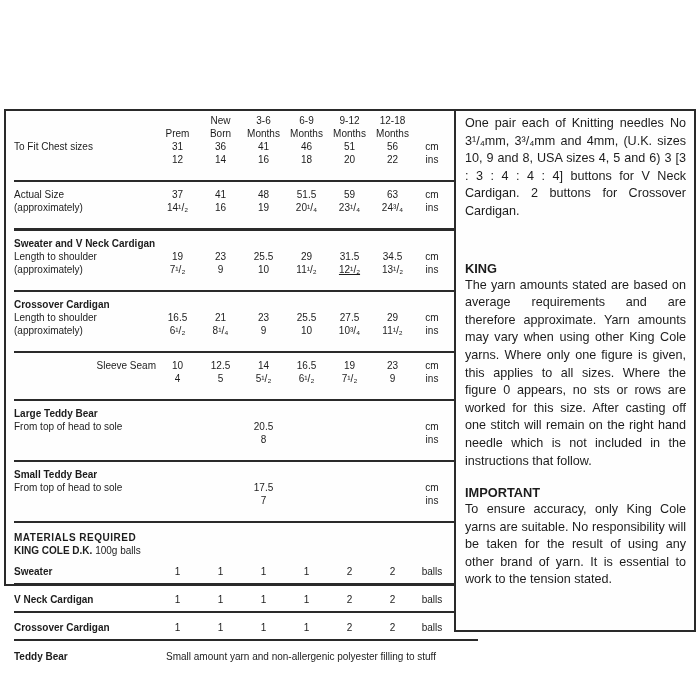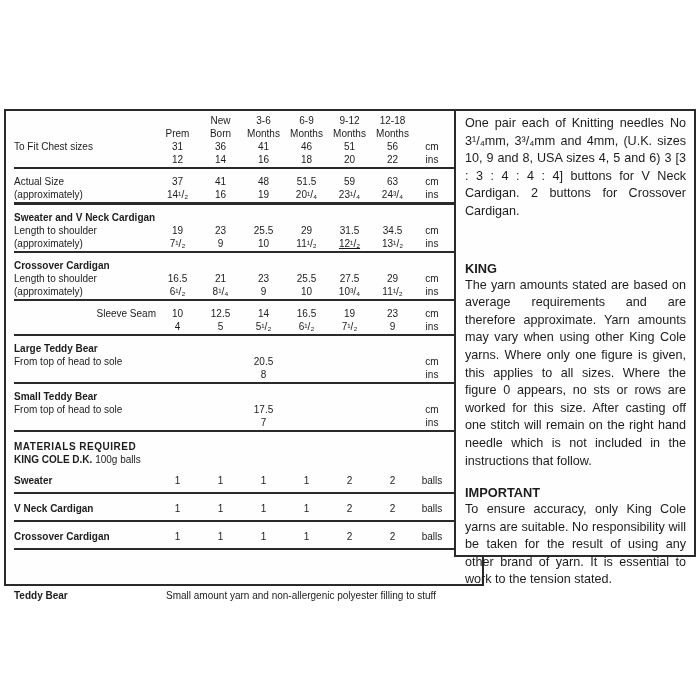--- a/index.html
+++ b/index.html
@@ -7,39 +7,39 @@
     width:700px;height:700px;background:#ffffff;overflow:hidden;
     font-family:"Liberation Sans","DejaVu Sans",sans-serif;
     color:#1c1c1c;
     -webkit-font-smoothing:antialiased;
   }
   .page{position:relative;width:700px;height:700px;background:#ffffff;}
 
   
   .box{position:absolute;box-sizing:border-box;background:#fefefe;border:2px solid #2a2a2a;}
   .box.left{left:4px;top:109px;width:480px;height:477px;padding:3px 4px 0 8px;}
-  .box.right{left:454px;top:109px;width:242px;height:448px;padding:4px 8px 0 9px;}
+  .box.right{left:454px;top:109px;width:242px;height:523px;padding:4px 8px 0 9px;}
 
   .trow{display:grid;grid-template-columns:142px repeat(6,43px) 36px;align-items:baseline;}
   .tcell{font-size:10px;line-height:13px;text-align:center;white-space:nowrap;}
   .tcell.lbl{text-align:left;}
   .b{font-weight:bold;}
   .theading{font-size:10px;line-height:13px;font-weight:bold;text-align:left;}
-  .tsection{border-bottom:2px solid #2a2a2a;padding-bottom:1px;margin-bottom:6px;}
+  .tsection{border-bottom:2px solid #2a2a2a;padding-bottom:14px;margin-bottom:6px;}
   .tsection.thick{border-bottom-width:3px;}
   .theader{margin-bottom:0;}
   .spanmid{grid-column:3/6;}
   .unitcell{grid-column:8;}
 
   
   .materials{margin-top:8px;}
   .mhead{font-size:10px;line-height:13px;font-weight:bold;letter-spacing:0.5px;}
   .msub{font-size:10px;line-height:13px;}
   .mrow{padding:8px 0 5px;border-bottom:2px solid #2a2a2a;}
-  .teddyrow{display:grid;grid-template-columns:110px 1fr;align-items:baseline;padding-top:0;margin-top:39px;}
+  .teddyrow{display:grid;grid-template-columns:110px 1fr;align-items:baseline;padding-top:9px;}
   .teddynote{font-size:10px;line-height:13px;text-align:center;}
 
   
   .para{
     margin:0;font-size:12.6px;line-height:17.6px;text-align:justify;
   }
   .ih{font-size:12.8px;line-height:17px;font-weight:bold;}
   .ih.notes{margin-top:39px;}
   .ih.important{margin-top:14px;}
 </style>

